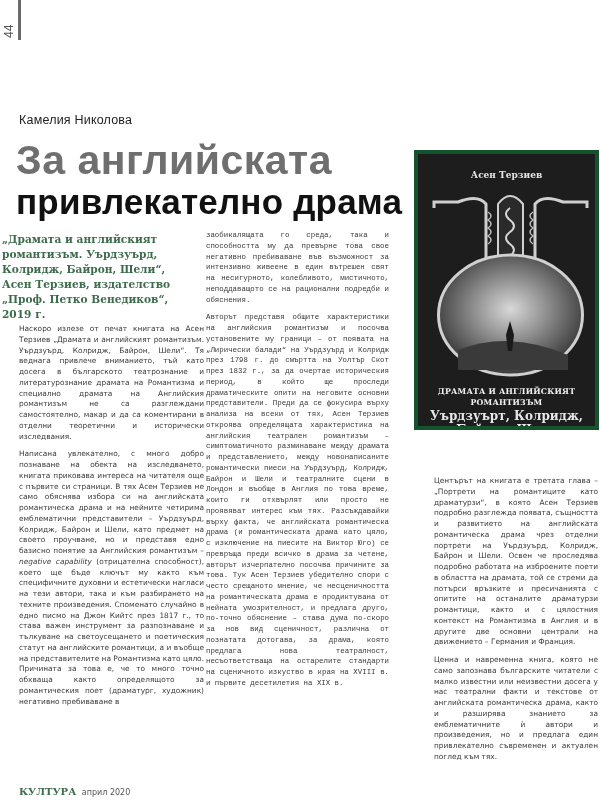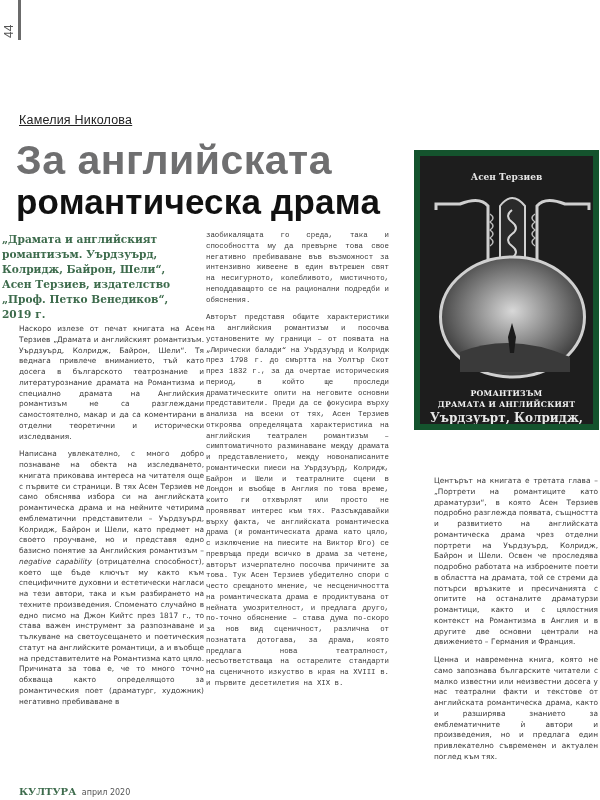--- a/index.html
+++ b/index.html
@@ -5,61 +5,61 @@
   * { box-sizing: border-box; margin: 0; padding: 0; }
   html, body { width: 600px; height: 800px; background: #ffffff; overflow: hidden; }
   body { position: relative; font-family: "DejaVu Sans", sans-serif; color: #2b2b2b; }
 
   .page-number { position: absolute; left: 2px; top: 16px; width: 14px; height: 30px;
     font-family: "Liberation Sans", sans-serif; font-size: 12px; color: #555;
     writing-mode: vertical-rl; transform: rotate(180deg); text-align: center; }
   .page-rule { position: absolute; left: 18px; top: 0; width: 3px; height: 40px; background: #6b6b6b; }
 
   .author { position: absolute; left: 19px; top: 113px; font-family: "Liberation Sans", sans-serif;
-    font-size: 12.5px; color: #222; letter-spacing: 0.2px; text-decoration: underline; }
+    font-size: 12.5px; color: #222; letter-spacing: 0.2px; }
 
   .title-1 { position: absolute; left: 16px; top: 138px; font-family: "Liberation Sans", sans-serif;
     font-weight: bold; font-size: 41px; color: #6f6f70; letter-spacing: 0.5px; line-height: 44px; white-space: nowrap; }
   .title-2 { position: absolute; left: 16px; top: 183px; font-family: "Liberation Sans", sans-serif;
     font-weight: bold; font-size: 35px; color: #111; letter-spacing: 0.2px; line-height: 38px; white-space: nowrap; }
 
   .quote { position: absolute; left: 2px; top: 232px; width: 185px;
     font-family: "DejaVu Serif", serif; font-weight: bold; font-size: 10.6px; line-height: 15px;
     color: #3d6b4c; }
 
   .col { position: absolute; font-size: 7.4px; line-height: 10.75px; color: #3a3a3a; text-align: justify; }
   .col p { margin-bottom: 7px; }
   .col-left { left: 19px; top: 324px; width: 185px; }
   .col-mid { left: 206px; top: 230px; width: 183px; font-family: Liberation Mono, monospace; }
   .col-right { left: 434px; top: 476px; width: 164px; }
   .col i { }
 
   .book-cover { position: absolute; left: 414px; top: 150px; width: 185px; height: 280px;
-    background: #1d1d1d; border: 6px solid #14532d; overflow: hidden; }
+    background: #1d1d1d; border: 4px solid #14532d; overflow: hidden; }
   .cover-author { position: absolute; top: 16px; left: 0; width: 100%; text-align: center;
     font-family: "DejaVu Serif", serif; font-size: 9px; font-weight: bold; color: #e6e6e6; }
   .cover-ornament { position: absolute; left: 10px; top: 36px; width: 165px; height: 190px; }
   .cover-title { position: absolute; top: 232px; left: 0; width: 100%; text-align: center;
     font-family: "DejaVu Serif", serif; font-weight: bold; font-size: 7.8px; line-height: 11px; color: #f2f2f2; letter-spacing: 0.2px; }
   .cover-subtitle { position: absolute; top: 255px; left: 0; width: 100%; text-align: center;
     font-family: "DejaVu Serif", serif; font-weight: bold; font-size: 12px; color: #e8e8e8; }
 
   .footer { position: absolute; left: 19px; top: 786px; font-size: 8px; color: #555; white-space: nowrap; }
   .footer .mag { font-family: "DejaVu Serif", serif; font-weight: bold; color: #3d6b4c; font-size: 10px; margin-right: 3px; }
 </style>
 </head>
 <body>
 
 <div class="page-rule"></div>
 <div class="page-number">44</div>
 
 <div class="author">Камелия Николова</div>
 
 <h1 class="title-1">За английската</h1>
-<h1 class="title-2">романтическа драма</h1>
+<h1 class="title-2">привлекателно драма</h1>
 
 <div class="quote">„Драмата и английският романтизъм. Уърдзуърд, Колридж, Байрон, Шели“, Асен Терзиев, издателство „Проф. Петко Венедиков“, 2019 г.</div>
 
 <div class="col col-left">
   <p>Наскоро излезе от печат книгата на Асен Терзиев „Драмата и английският романтизъм. Уърдзуърд, Колридж, Байрон, Шели“. Тя веднага привлече вниманието, тъй като досега в българското театрознание и литературознание драмата на Романтизма и специално драмата на Английския романтизъм не са разглеждани самостоятелно, макар и да са коментирани в отделни теоретични и исторически изследвания.</p>
   <p><span>Написана увлекателно, с много добро познаване на обекта на изследването, книгата приковава интереса на читателя още с първите си страници. В тях Асен Терзиев не само обяснява избора си на английската романтическа драма и на нейните четирима емблематични представители – Уърдзуърд, Колридж, Байрон и Шели, като предмет на своето проучване, но и представя едно базисно понятие за Английския романтизъм – </span><i>negative capability</i><span> (отрицателна способност), което ще бъде ключът му както към специфичните духовни и естетически нагласи на тези автори, така и към разбирането на техните произведения. Споменато случайно в едно писмо на Джон Кийтс през 1817 г., то става важен инструмент за разпознаване и тълкуване на светоусещането и поетическия статут на английските романтици, а и въобще на представителите на Романтизма като цяло. Причината за това е, че то много точно обхваща както определящото за романтическия поет (драматург, художник) негативно пребиваване в</span></p>
 </div>
 
 <div class="col col-mid">
   <p>заобикалящата го среда, така и способността му да превърне това свое негативно пребиваване във възможност за интензивно живеене в един вътрешен свят на несигурното, колебливото, мистичното, неподдаващото се на рационални подредби и обяснения.</p>
@@ -78,22 +78,22 @@
     </defs>
     <path d="M6 18 L6 12 L30 12 Q50 4 58 14 L58 68 M159 18 L159 12 L135 12 Q115 4 107 14 L107 68" stroke="#cfcfcf" stroke-width="3" fill="none"></path>
     <path d="M70 14 Q82 -2 95 14 L95 70 L70 70 Z" stroke="#cfcfcf" stroke-width="2" fill="#2a2a2a"></path>
     <path d="M82 18 q-8 6 0 12 q8 6 0 12 q-8 6 0 12 q8 6 0 12" stroke="#d5d5d5" stroke-width="2" fill="none"></path>
     <path d="M60 22 q6 4 0 8 q6 4 0 8 q6 4 0 8 q6 4 0 8 M105 22 q-6 4 0 8 q-6 4 0 8 q-6 4 0 8 q-6 4 0 8" stroke="#bdbdbd" stroke-width="1.5" fill="none"></path>
     <ellipse cx="82.5" cy="125" rx="72" ry="60" fill="url(#mist)" stroke="#d0d0d0" stroke-width="3"></ellipse>
     <path d="M30 160 Q82 140 140 165 L140 180 L30 180 Z" fill="#3a3a3a"></path>
     <path d="M78 145 l4 -14 l4 14 l-2 16 l-4 0 z" fill="#1a1a1a"></path>
   </svg>
   <div class="cover-title">
+    <div>ДРАМАТА И АНГЛИЙСКИЯТ</div>
     <div>РОМАНТИЗЪМ</div>
-    <div>ДРАМАТА И АНГЛИЙСКИЯТ</div>
   </div>
   <div class="cover-subtitle">Уърдзуърт, Колридж, Байрон, Шели</div>
 </div>
 
 <div class="col col-right">
   <p>Центърът на книгата е третата глава – „Портрети на романтиците като драматурзи“, в която Асен Терзиев подробно разглежда появата, същността и развитието на английската романтическа драма чрез отделни портрети на Уърдзуърд, Колридж, Байрон и Шели. Освен че проследява подробно работата на изброените поети в областта на драмата, той се стреми да потърси връзките и пресичанията с опитите на останалите драматурзи романтици, както и с цялостния контекст на Романтизма в Англия и в другите две основни централи на движението – Германия и Франция.</p>
   <p>Ценна и навременна книга, която не само запознава българските читатели с малко известни или неизвестни досега у нас театрални факти и текстове от английската романтическа драма, както и разширява знанието за емблематичните ѝ автори и произведения, но и предлага един привлекателно съвременен и актуален поглед към тях.</p>
 </div>
 
 <div class="footer">

